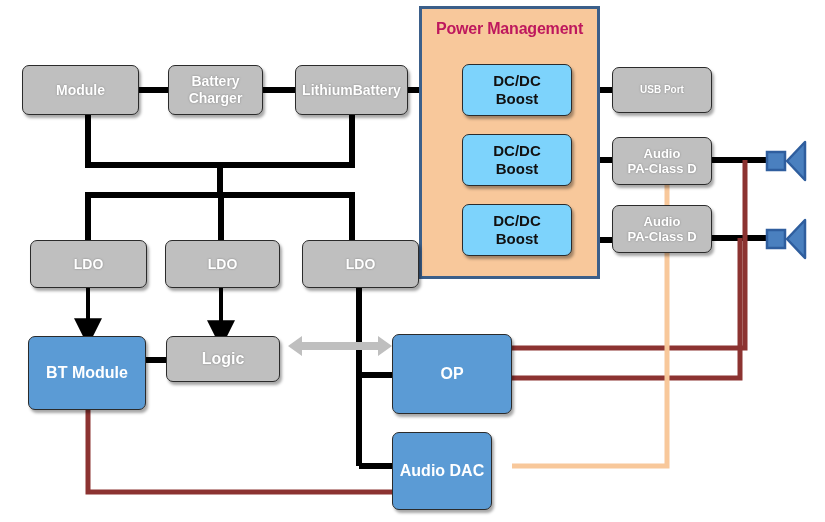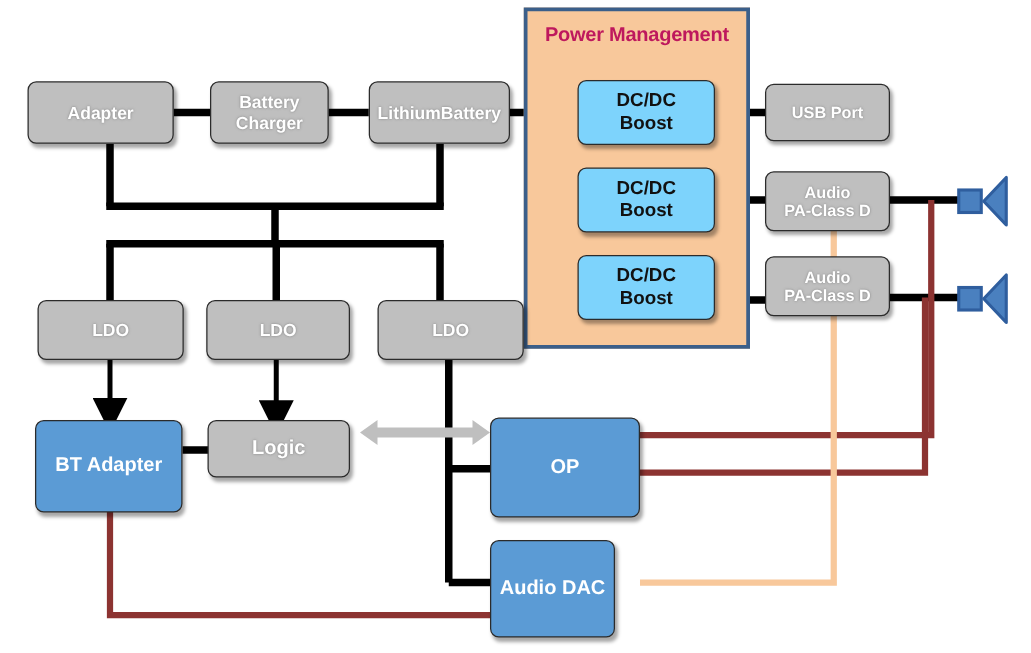--- a/index.html
+++ b/index.html
@@ -151,21 +151,21 @@
 
       <path d="M88,409 V492 H392"></path>
     </g>
 
     <g stroke="#F8C89B" stroke-width="5" fill="none" stroke-linecap="butt">
       <path d="M512,466 H667 V140"></path>
     </g>
   </svg>
 
   <div class="node gray" style="left:22px;top:65px;width:117px;height:50px;font-size:14px;">
-    <span>Adapter</span>
+    <span>Module</span>
   </div>
 
   <div class="node gray" style="left:168px;top:65px;width:95px;height:50px;font-size:14px;flex-direction:column;">
     <span>Battery</span>
     <span>Charger</span>
   </div>
 
   <div class="node gray" style="left:295px;top:65px;width:113px;height:50px;font-size:14px;flex-direction:row;">
     <span>Lithium</span>
     <span>Battery</span>
@@ -179,21 +179,21 @@
   <div class="node green" style="left:462px;top:134px;width:110px;height:52px;font-size:15px;flex-direction:column;">
     <span>DC/DC</span>
     <span>Boost</span>
   </div>
 
   <div class="node green" style="left:462px;top:204px;width:110px;height:52px;font-size:15px;flex-direction:column;">
     <span>DC/DC</span>
     <span>Boost</span>
   </div>
 
-  <div class="node gray" style="left:612px;top:67px;width:100px;height:46px;font-size:13px;">
+  <div class="node gray" style="left:612px;top:67px;width:100px;height:46px;font-size:10px;">
     <span>USB Port</span>
   </div>
 
   <div class="node gray" style="left:612px;top:137px;width:100px;height:48px;font-size:13px;flex-direction:column;">
     <span>Audio</span>
     <span>PA-Class D</span>
   </div>
 
   <div class="node gray" style="left:612px;top:205px;width:100px;height:48px;font-size:13px;flex-direction:column;">
     <span>Audio</span>
@@ -206,21 +206,21 @@
 
   <div class="node gray" style="left:165px;top:240px;width:115px;height:48px;font-size:14px;">
     <span>LDO</span>
   </div>
 
   <div class="node gray" style="left:302px;top:240px;width:117px;height:48px;font-size:14px;">
     <span>LDO</span>
   </div>
 
   <div class="node blue" style="left:28px;top:336px;width:118px;height:74px;font-size:16px;">
-    <span>BT Adapter</span>
+    <span>BT Module</span>
   </div>
 
   <div class="node gray" style="left:166px;top:336px;width:114px;height:46px;font-size:16px;">
     <span>Logic</span>
   </div>
 
   <div class="node blue" style="left:392px;top:334px;width:120px;height:80px;font-size:16px;">
     <span>OP</span>
   </div>
 

